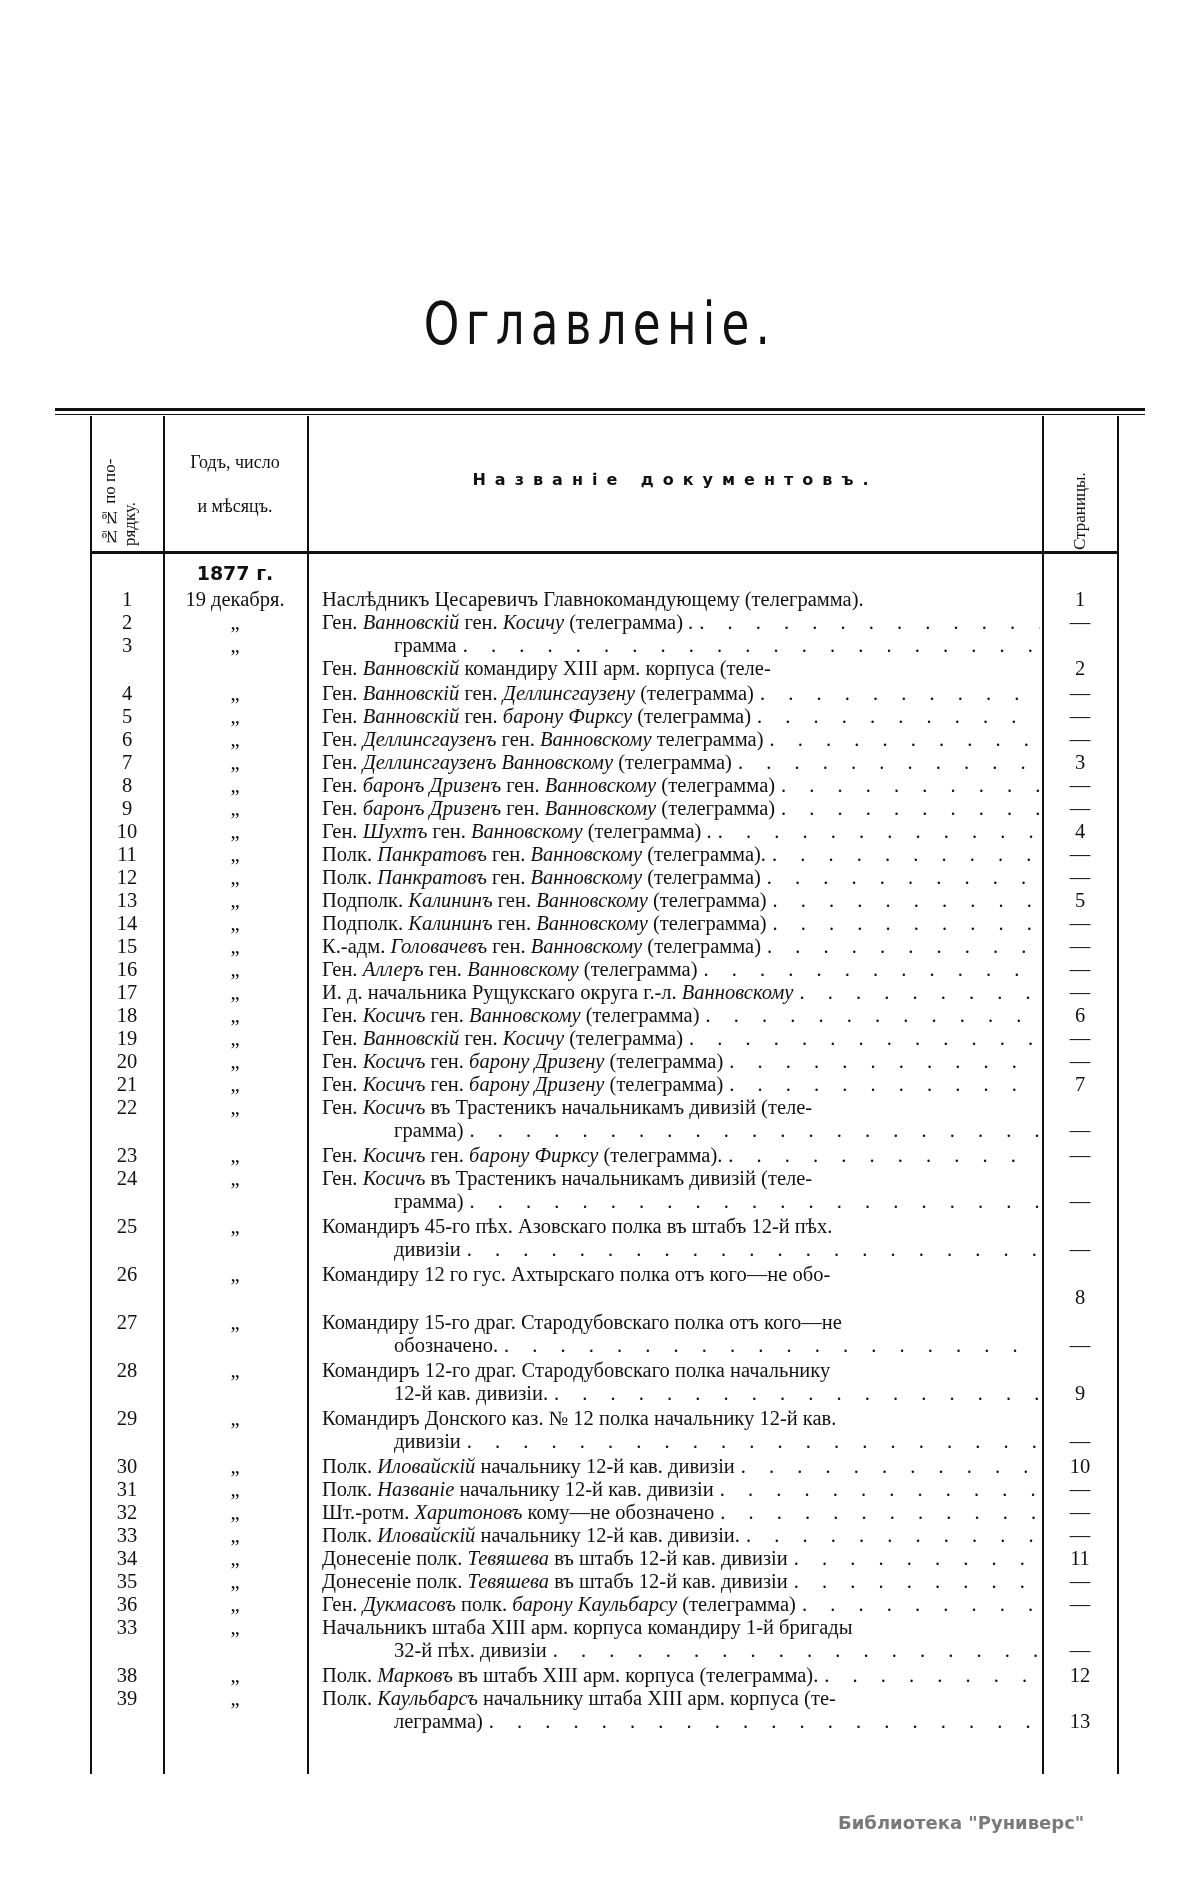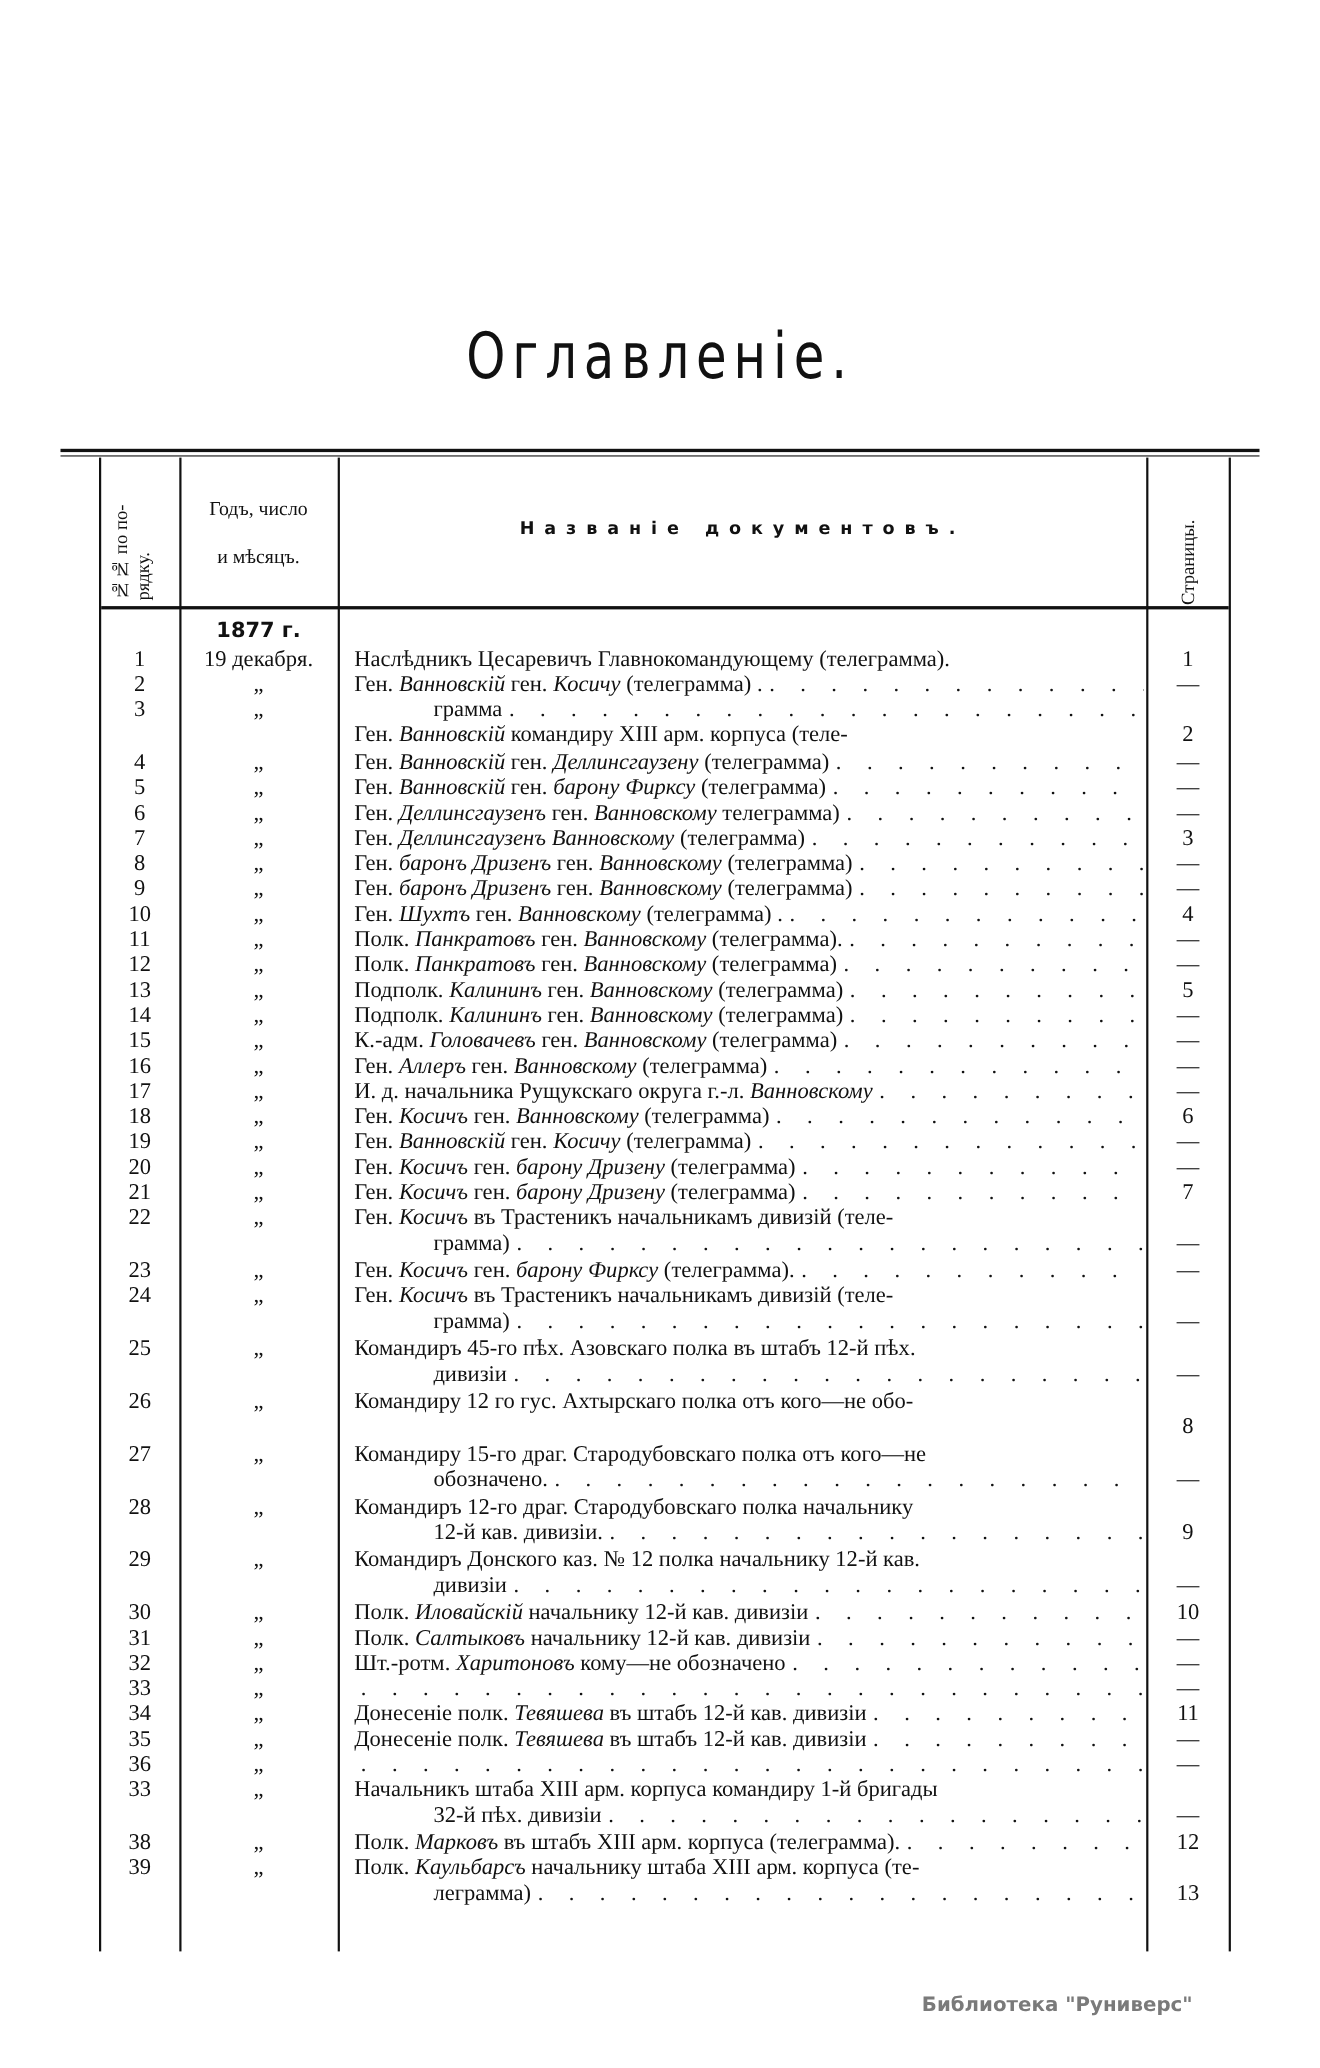--- a/index.html
+++ b/index.html
@@ -402,21 +402,21 @@
           <span class="dots"></span>
         </div>
       </div>
       <div class="page" style="top: 0px;">10</div>
     </div>
     <div class="row" style="top: 1478px;">
       <div class="num">31</div>
       <div class="date">„</div>
       <div class="doc">
         <div class="line">
-          <span class="t">Полк. <i>Салтыковъ</i> начальнику 12-й кав. дивизіи</span>
+          <span class="t">Полк. <i>Названіе</i> начальнику 12-й кав. дивизіи</span>
           <span class="dots"></span>
         </div>
       </div>
       <div class="page" style="top: 0px;">—</div>
     </div>
     <div class="row" style="top: 1501px;">
       <div class="num">32</div>
       <div class="date">„</div>
       <div class="doc">
         <div class="line">
@@ -424,20 +424,21 @@
           <span class="dots"></span>
         </div>
       </div>
       <div class="page" style="top: 0px;">—</div>
     </div>
     <div class="row" style="top: 1524px;">
       <div class="num">33</div>
       <div class="date">„</div>
       <div class="doc">
         <div class="line">
+          <span class="t">Полк. <i>Иловайскій</i> начальнику 12-й кав. дивизіи.</span>
           <span class="dots"></span>
         </div>
       </div>
       <div class="page" style="top: 0px;">—</div>
     </div>
     <div class="row" style="top: 1547px;">
       <div class="num">34</div>
       <div class="date">„</div>
       <div class="doc">
         <div class="line">
@@ -456,20 +457,21 @@
           <span class="dots"></span>
         </div>
       </div>
       <div class="page" style="top: 0px;">—</div>
     </div>
     <div class="row" style="top: 1593px;">
       <div class="num">36</div>
       <div class="date">„</div>
       <div class="doc">
         <div class="line">
+          <span class="t">Ген. <i>Дукмасовъ</i> полк. <i>барону Каульбарсу</i> (телеграмма)</span>
           <span class="dots"></span>
         </div>
       </div>
       <div class="page" style="top: 0px;">—</div>
     </div>
     <div class="row" style="top: 1616px;">
       <div class="num">33</div>
       <div class="date">„</div>
       <div class="doc">
         <div class="line nodots">

